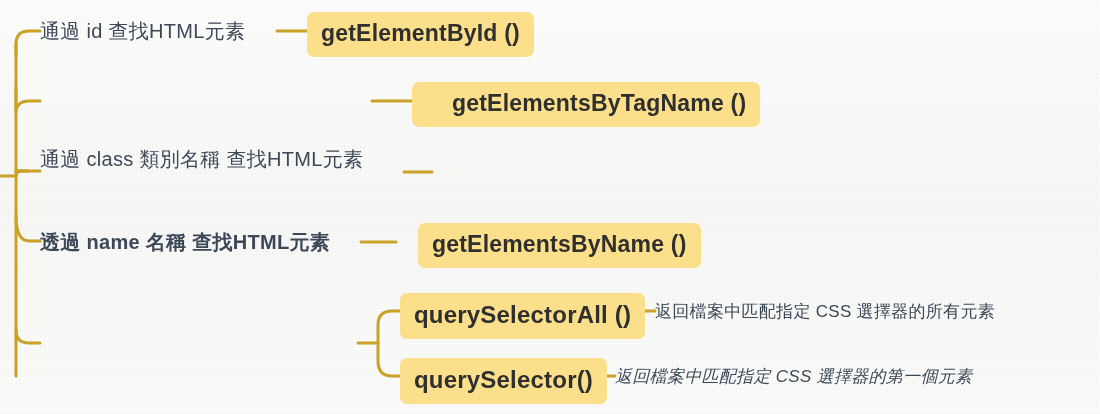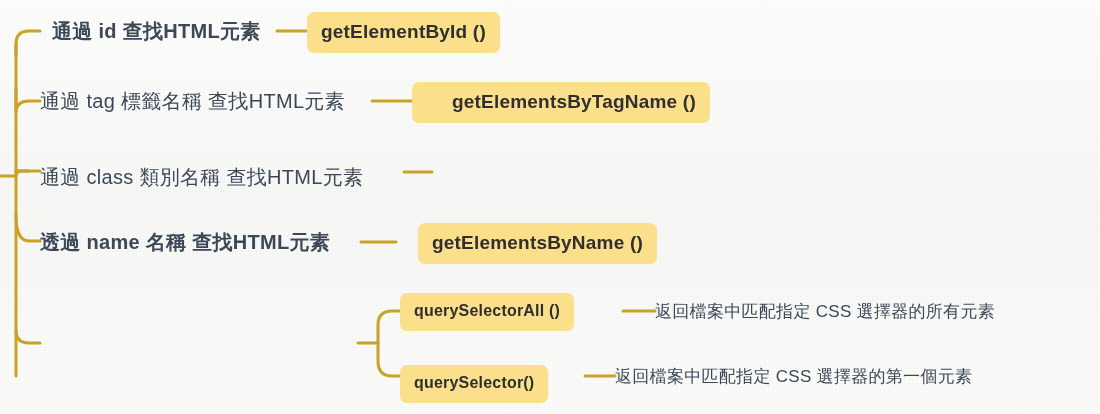--- a/index.html
+++ b/index.html
@@ -54,29 +54,29 @@
     line-height: 26px;
     color: #3c4858;
     white-space: nowrap;
     letter-spacing: .3px;
   }
   .pill {
     position: absolute;
     background: #fbdf8b;
     border-radius: 7px;
     color: #2f2f2f;
-    font-size: 19px;
+    font-size: 23px;
     font-weight: bold;
     line-height: 1;
     padding: 10px 14px 12px 14px;
     white-space: nowrap;
     letter-spacing: .2px;
   }
   .pill.small {
-    font-size: 16px;
+    font-size: 24px;
   }
 </style>
 </head>
 <body>
 
 <div id="paper-texture"></div>
 
 <svg id="connector-layer" viewBox="0 0 1100 414" xmlns="http://www.w3.org/2000/svg">
   <g fill="none" stroke="#c9a227" stroke-width="3" stroke-linecap="round">
 
@@ -100,31 +100,30 @@
     <path d="M378,343 V325 Q378,311 392,311 H400"></path>
     <path d="M378,343 V361 Q378,376 392,376 H400"></path>
 
     <path d="M623,311 H655"></path>
     <path d="M585,376 H615"></path>
   </g>
 </svg>
 
 <div id="mindmap">
 
-  <div class="node-label" style="left:52px; top:18px;font-weight:bold;">通過 id 查找HTML元素</div>
+  <div class="node-label" style="left:40px; top:18px;">通過 id 查找HTML元素</div>
   <div class="pill" style="left:307px; top:12px;">getElementById ()</div>
 
-  <div class="node-label" style="left:40px; top:88px;">通過 tag 標籤名稱 查找HTML元素</div>
   <div class="pill" style="left:412px; top:82px;padding-left:40px;">getElementsByTagName ()</div>
 
-  <div class="node-label" style="left:40px; top:164px;text-align:right;">通過 class 類別名稱 查找HTML元素</div>
+  <div class="node-label" style="left:40px; top:146px;text-align:right;">通過 class 類別名稱 查找HTML元素</div>
 
   <div class="node-label" style="left:40px; top:229px;font-weight:bold;">透過 name 名稱 查找HTML元素</div>
   <div class="pill" style="left:396px; top:223px;margin-left:22px;">getElementsByName ()</div>
 
 
   <div class="pill small" style="left:400px; top:293px;">querySelectorAll ()</div>
   <div class="desc-label" style="left:655px; top:299px;">返回檔案中匹配指定 CSS 選擇器的所有元素</div>
 
-  <div class="pill small" style="left:400px; top:358px;margin-top:7px;">querySelector()</div>
-  <div class="desc-label" style="left:615px; top:364px;">返回檔案中匹配指定 CSS 選擇器的第一個元素</div>
+  <div class="pill small" style="left:400px; top:358px;">querySelector()</div>
+  <div class="desc-label" style="left:615px; top:364px;font-style:italic;">返回檔案中匹配指定 CSS 選擇器的第一個元素</div>
 
 </div>
 
 </body></html>

